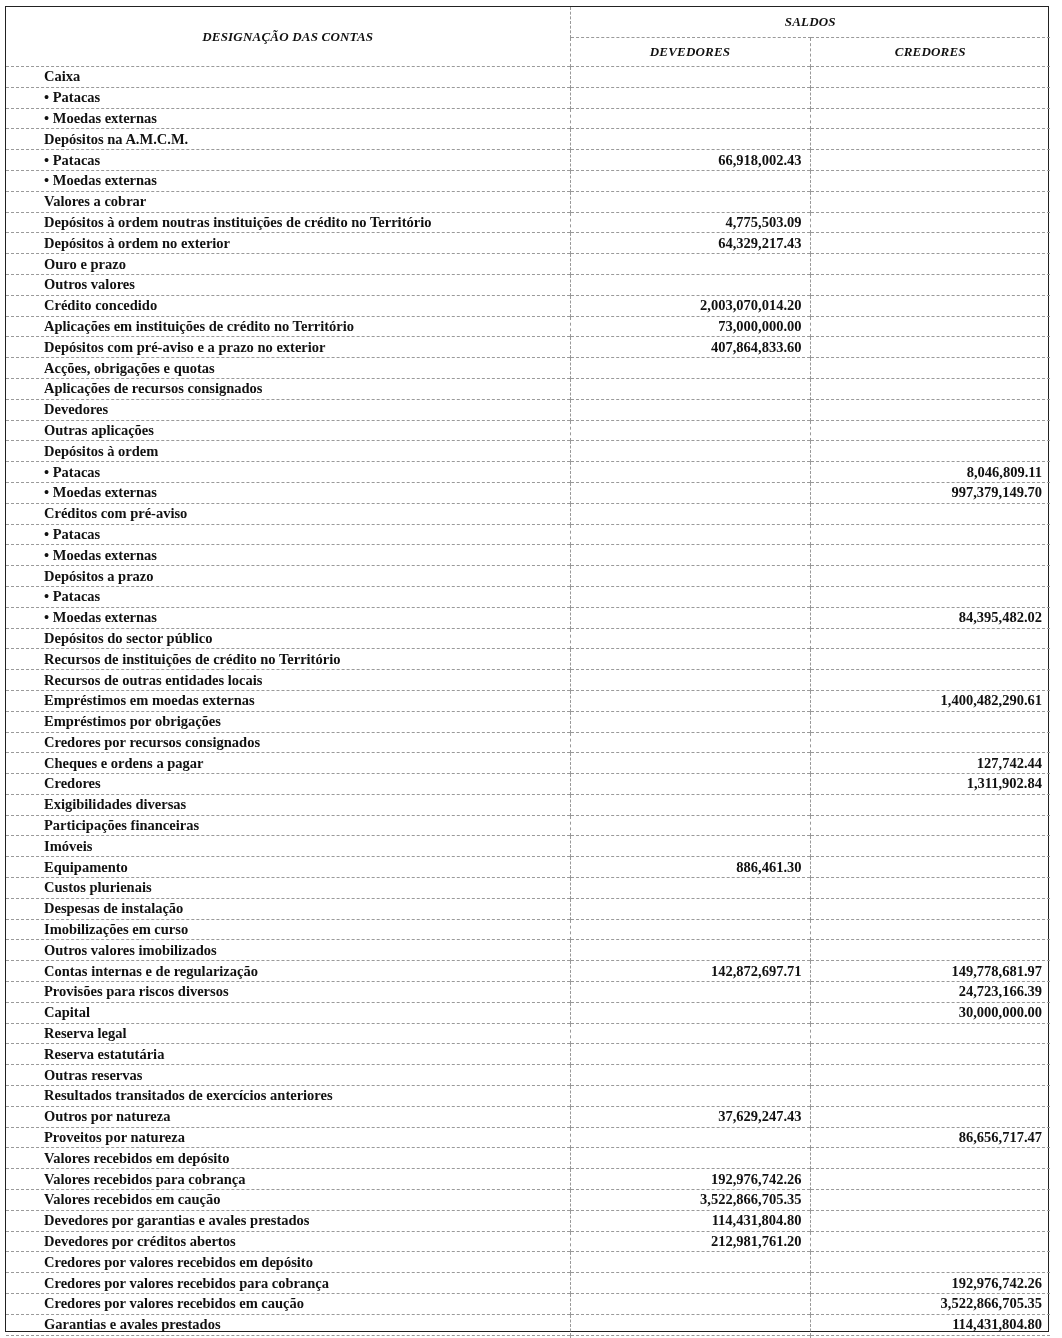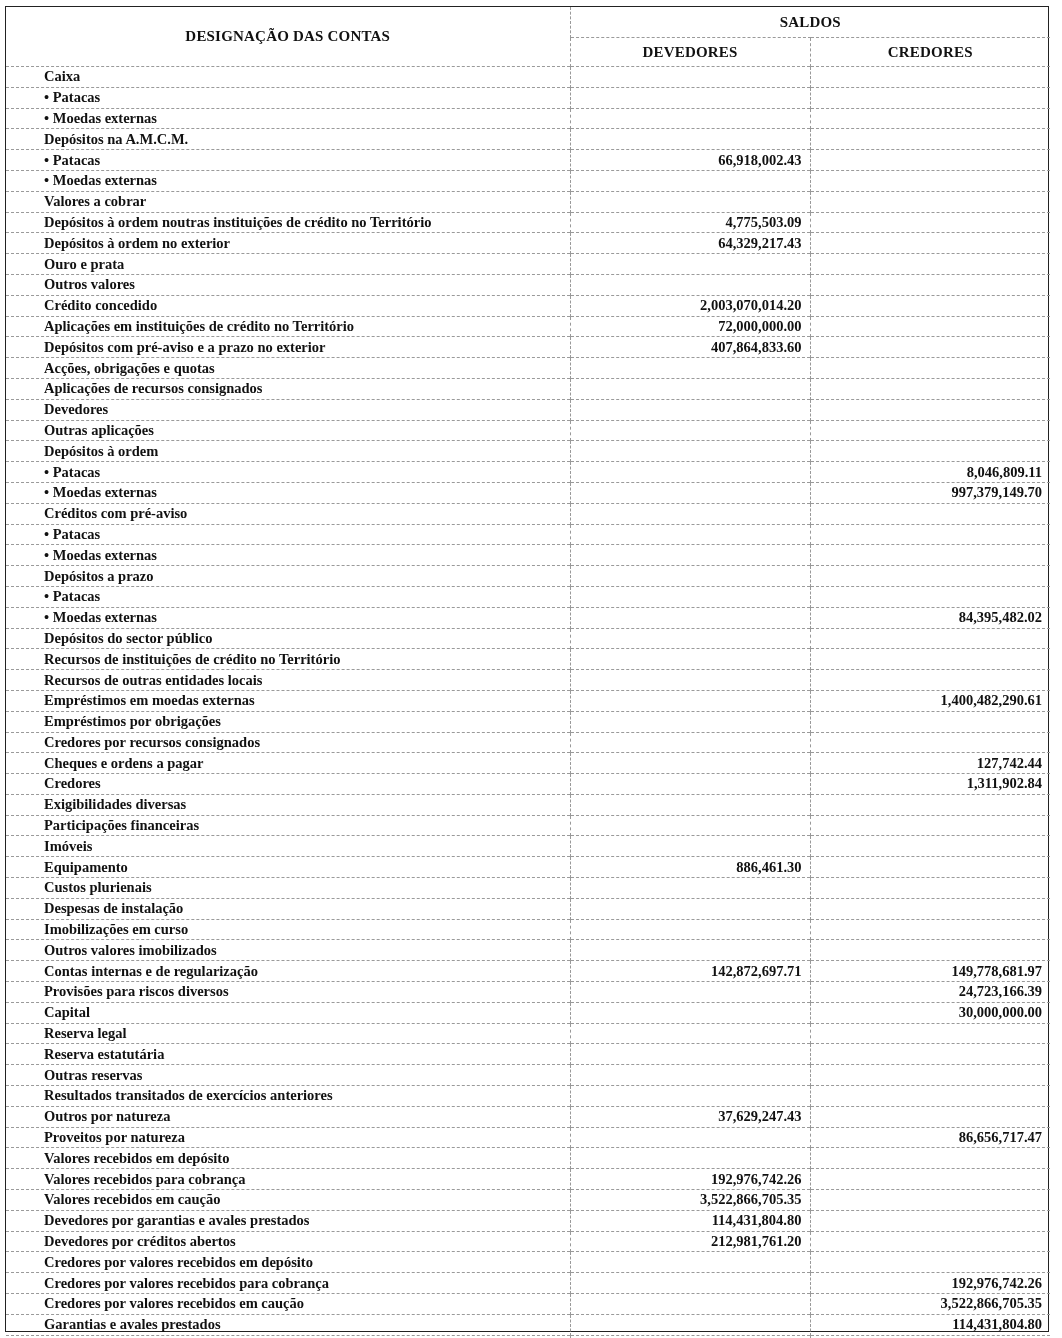--- a/index.html
+++ b/index.html
@@ -7,21 +7,21 @@
          font-family: "Liberation Serif", "DejaVu Serif", serif; color: #111; }
   .sheet { position: absolute; left: 5px; top: 6px; width: 1044px; height: 1326px;
            border: 1.5px solid #222; box-sizing: border-box; }
   table { border-collapse: collapse; width: 100%; table-layout: fixed; }
   col.c1 { width: 564px; }
   col.c2 { width: 240px; }
   col.c3 { width: 240px; }
   th, td { border: 0; padding: 0; margin: 0; }
   .vline { border-left: 1px dashed #999; }
   .hline { border-top: 1px dashed #9a9a9a; }
-  th { font-weight: bold; font-size: 15px; letter-spacing: 0.2px; text-align: center; }
+  th { font-weight: bold; font-size: 13px; letter-spacing: 0.2px; text-align: center; font-style: italic; }
   .h-desig { height: 58px; vertical-align: middle; text-align: center; }
   .h-saldos { height: 30px; vertical-align: middle; }
   .h-sub { height: 28px; vertical-align: middle; }
   tbody td { height: 19.8px; line-height: 19px; font-size: 14.5px; font-weight: bold;
              white-space: nowrap; overflow: hidden; }
   td.label { padding-left: 38px; }
   td.num { text-align: right; padding-right: 8px; }
 </style>
 </head>
 <body>
@@ -83,37 +83,37 @@
           <td class="label hline">Depósitos à ordem noutras instituições de crédito no Território</td>
           <td class="num vline hline">4,775,503.09</td>
           <td class="num vline hline"></td>
         </tr>
         <tr>
           <td class="label hline">Depósitos à ordem no exterior</td>
           <td class="num vline hline">64,329,217.43</td>
           <td class="num vline hline"></td>
         </tr>
         <tr>
-          <td class="label hline">Ouro e prata</td>
+          <td class="label hline">Ouro e prazo</td>
           <td class="num vline hline"></td>
           <td class="num vline hline"></td>
         </tr>
         <tr>
           <td class="label hline">Outros valores</td>
           <td class="num vline hline"></td>
           <td class="num vline hline"></td>
         </tr>
         <tr>
           <td class="label hline">Crédito concedido</td>
           <td class="num vline hline">2,003,070,014.20</td>
           <td class="num vline hline"></td>
         </tr>
         <tr>
           <td class="label hline">Aplicações em instituições de crédito no Território</td>
-          <td class="num vline hline">72,000,000.00</td>
+          <td class="num vline hline">73,000,000.00</td>
           <td class="num vline hline"></td>
         </tr>
         <tr>
           <td class="label hline">Depósitos com pré-aviso e a prazo no exterior</td>
           <td class="num vline hline">407,864,833.60</td>
           <td class="num vline hline"></td>
         </tr>
         <tr>
           <td class="label hline">Acções, obrigações e quotas</td>
           <td class="num vline hline"></td>

